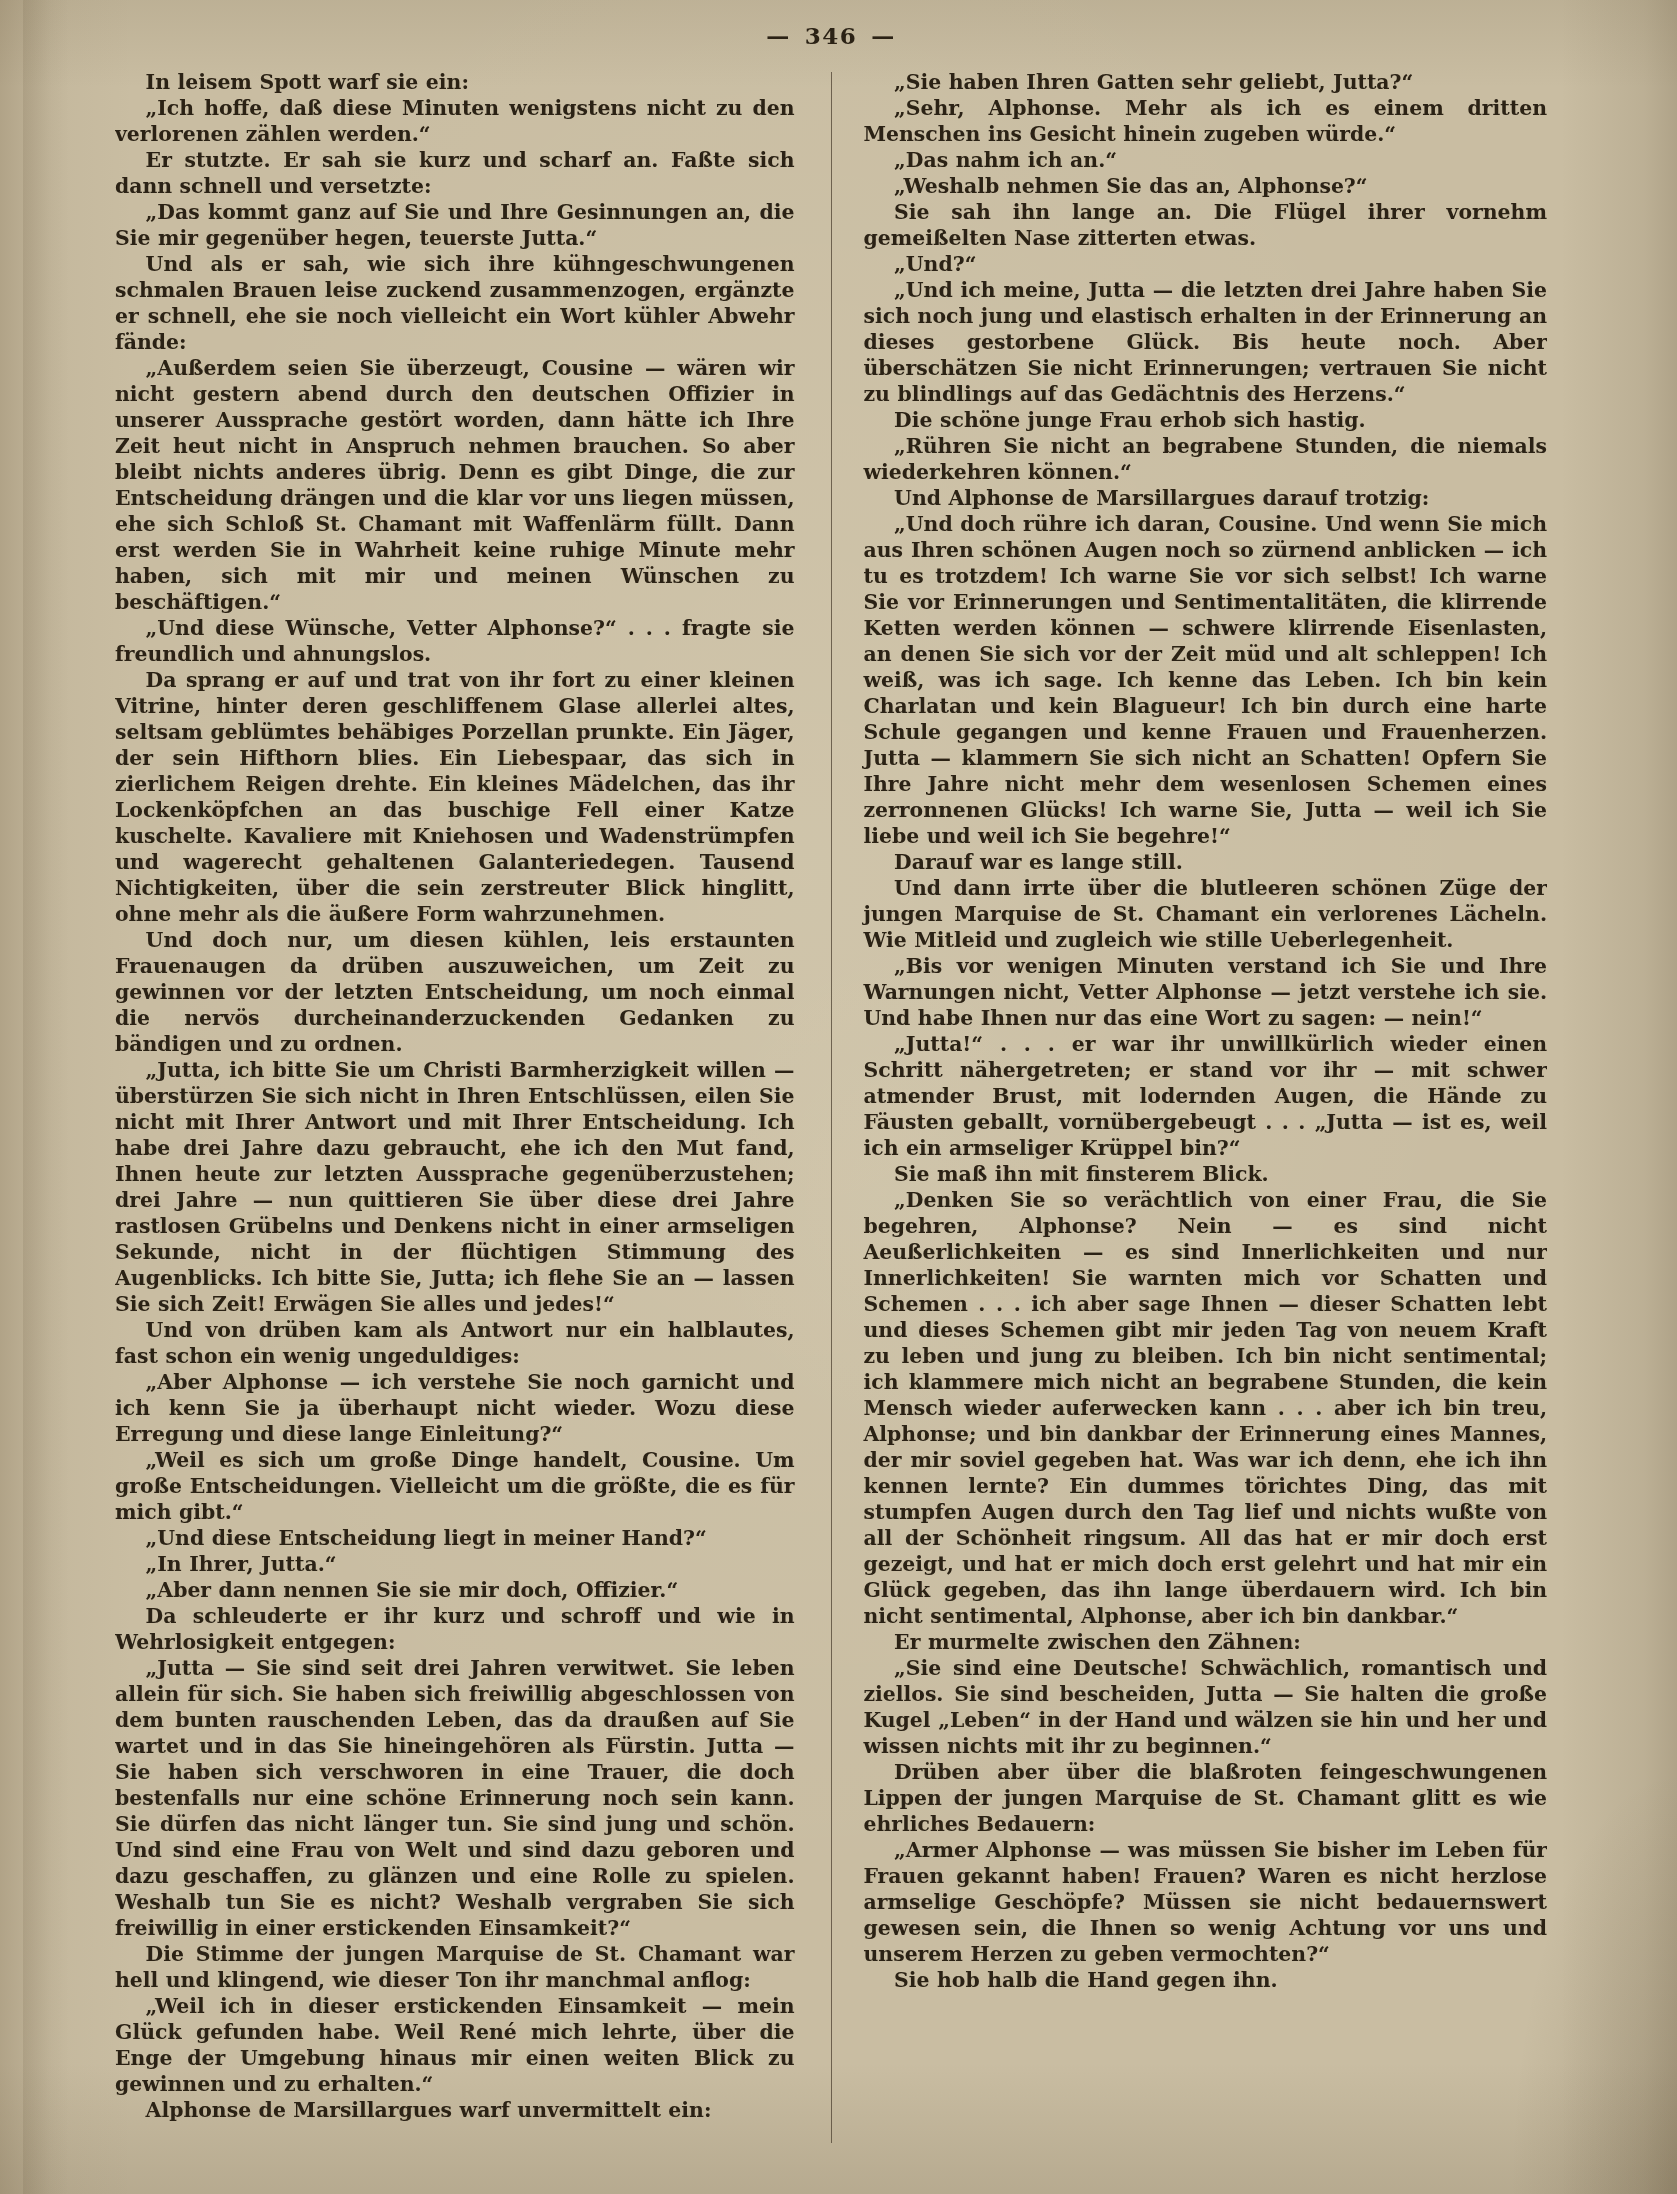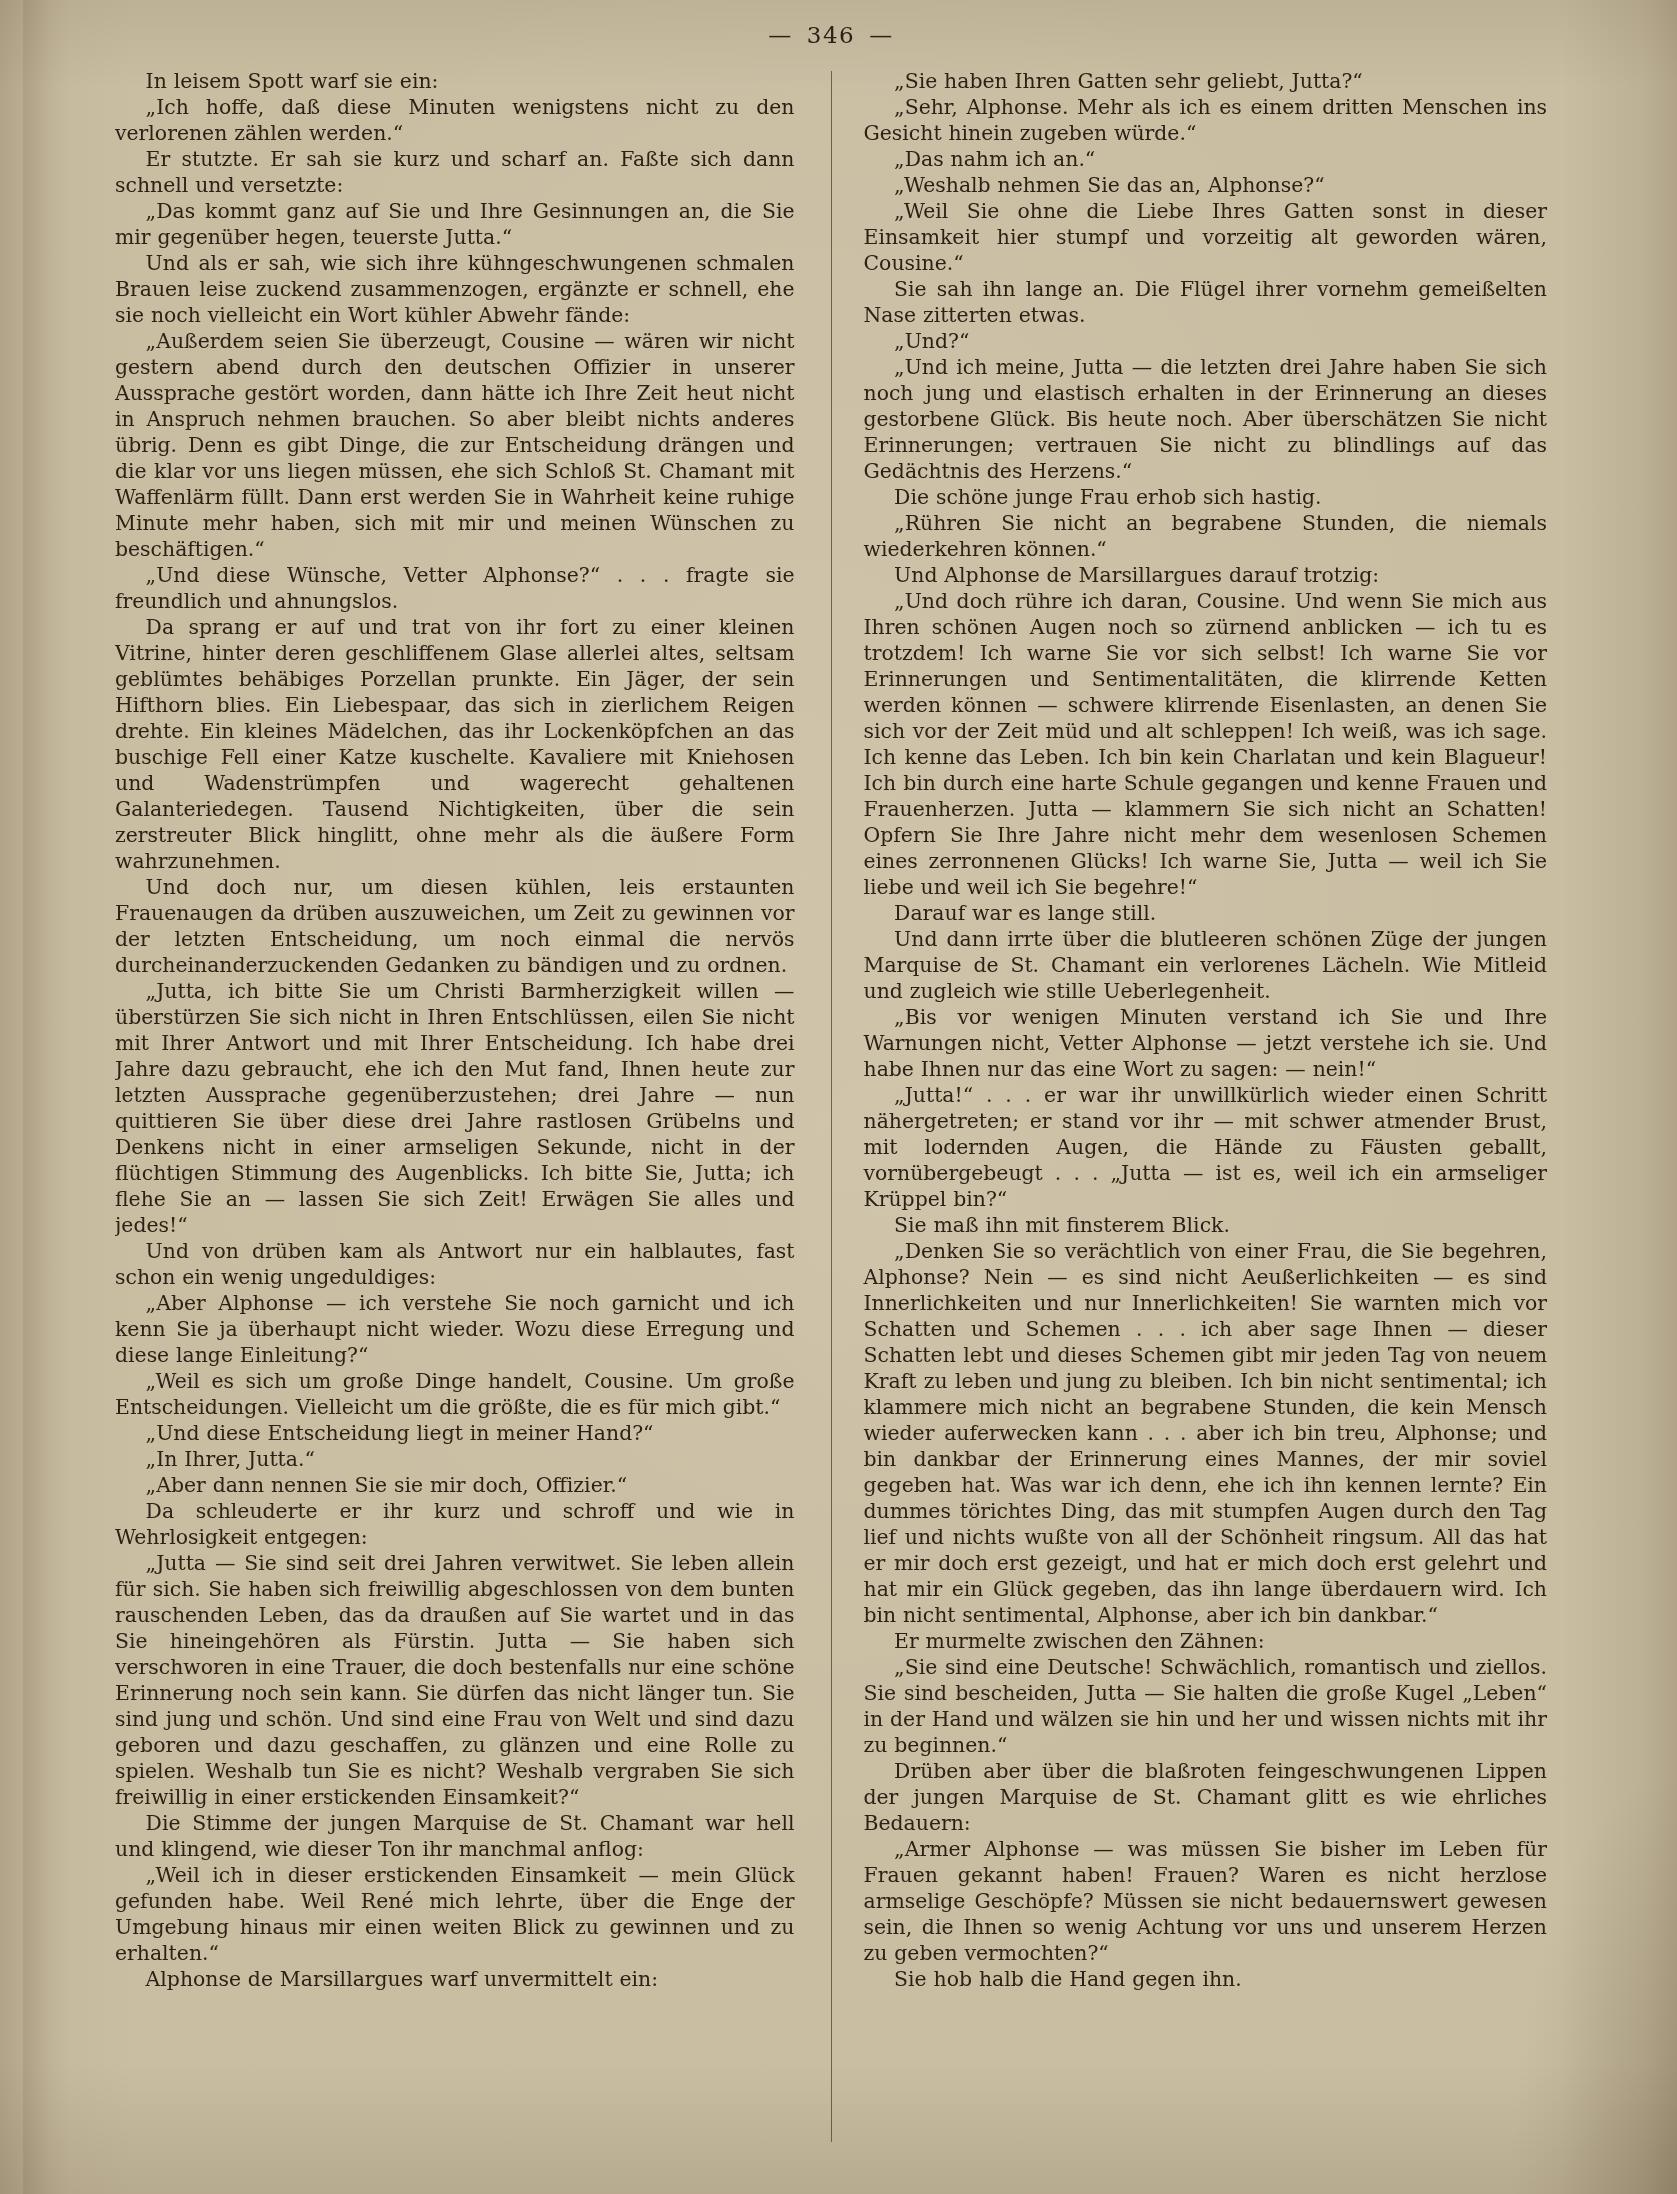--- a/index.html
+++ b/index.html
@@ -20,20 +20,21 @@
       linear-gradient(180deg, rgba(80,65,35,0.10) 0%, rgba(0,0,0,0) 4%, rgba(0,0,0,0) 94%, rgba(70,55,30,0.14) 100%),
       var(--paper);
     font-family: "DejaVu Serif", "Liberation Serif", serif;
     color: var(--ink);
     position: relative;
   }
   .page {
     position: absolute;
     inset: 0;
     padding: 21.5px 131px 31px 115px;
+    font-weight: bold;
   }
   .page-head {
     text-align: center;
     font-size: 23px;
     letter-spacing: 1.5px;
     margin-bottom: 20px;
     color: var(--ink);
   }
   .page-head .dash { padding: 0 14px; }
   .columns {
@@ -115,21 +116,20 @@
         <p>Die Stimme der jungen Marquise de St. Chamant war hell und klingend, wie dieser Ton ihr manchmal anflog:</p>
         <p>„Weil ich in dieser erstickenden Einsamkeit — mein Glück gefunden habe. Weil René mich lehrte, über die Enge der Umgebung hinaus mir einen weiten Blick zu gewinnen und zu erhalten.“</p>
         <p>Alphonse de Marsillargues warf unvermittelt ein:</p>
       </div>
     <div class="divider"></div>
     <div class="column right">
         <p>„Sie haben Ihren Gatten sehr geliebt, Jutta?“</p>
         <p>„Sehr, Alphonse. Mehr als ich es einem dritten Menschen ins Gesicht hinein zugeben würde.“</p>
         <p>„Das nahm ich an.“</p>
         <p>„Weshalb nehmen Sie das an, Alphonse?“</p>
-        <p>„Weil Sie ohne die Liebe Ihres Gatten sonst in dieser Einsamkeit hier stumpf und vorzeitig alt geworden wären, Cousine.“</p>
         <p>Sie sah ihn lange an. Die Flügel ihrer vornehm gemeißelten Nase zitterten etwas.</p>
         <p>„Und?“</p>
         <p>„Und ich meine, Jutta — die letzten drei Jahre haben Sie sich noch jung und elastisch erhalten in der Erinnerung an dieses gestorbene Glück. Bis heute noch. Aber überschätzen Sie nicht Erinnerungen; vertrauen Sie nicht zu blindlings auf das Gedächtnis des Herzens.“</p>
         <p>Die schöne junge Frau erhob sich hastig.</p>
         <p>„Rühren Sie nicht an begrabene Stunden, die niemals wiederkehren können.“</p>
         <p>Und Alphonse de Marsillargues darauf trotzig:</p>
         <p>„Und doch rühre ich daran, Cousine. Und wenn Sie mich aus Ihren schönen Augen noch so zürnend anblicken — ich tu es trotzdem! Ich warne Sie vor sich selbst! Ich warne Sie vor Erinnerungen und Sentimentalitäten, die klirrende Ketten werden können — schwere klirrende Eisenlasten, an denen Sie sich vor der Zeit müd und alt schleppen! Ich weiß, was ich sage. Ich kenne das Leben. Ich bin kein Charlatan und kein Blagueur! Ich bin durch eine harte Schule gegangen und kenne Frauen und Frauenherzen. Jutta — klammern Sie sich nicht an Schatten! Opfern Sie Ihre Jahre nicht mehr dem wesenlosen Schemen eines zerronnenen Glücks! Ich warne Sie, Jutta — weil ich Sie liebe und weil ich Sie begehre!“</p>
         <p>Darauf war es lange still.</p>
         <p>Und dann irrte über die blutleeren schönen Züge der jungen Marquise de St. Chamant ein verlorenes Lächeln. Wie Mitleid und zugleich wie stille Ueberlegenheit.</p>
         <p>„Bis vor wenigen Minuten verstand ich Sie und Ihre Warnungen nicht, Vetter Alphonse — jetzt verstehe ich sie. Und habe Ihnen nur das eine Wort zu sagen: — nein!“</p>

